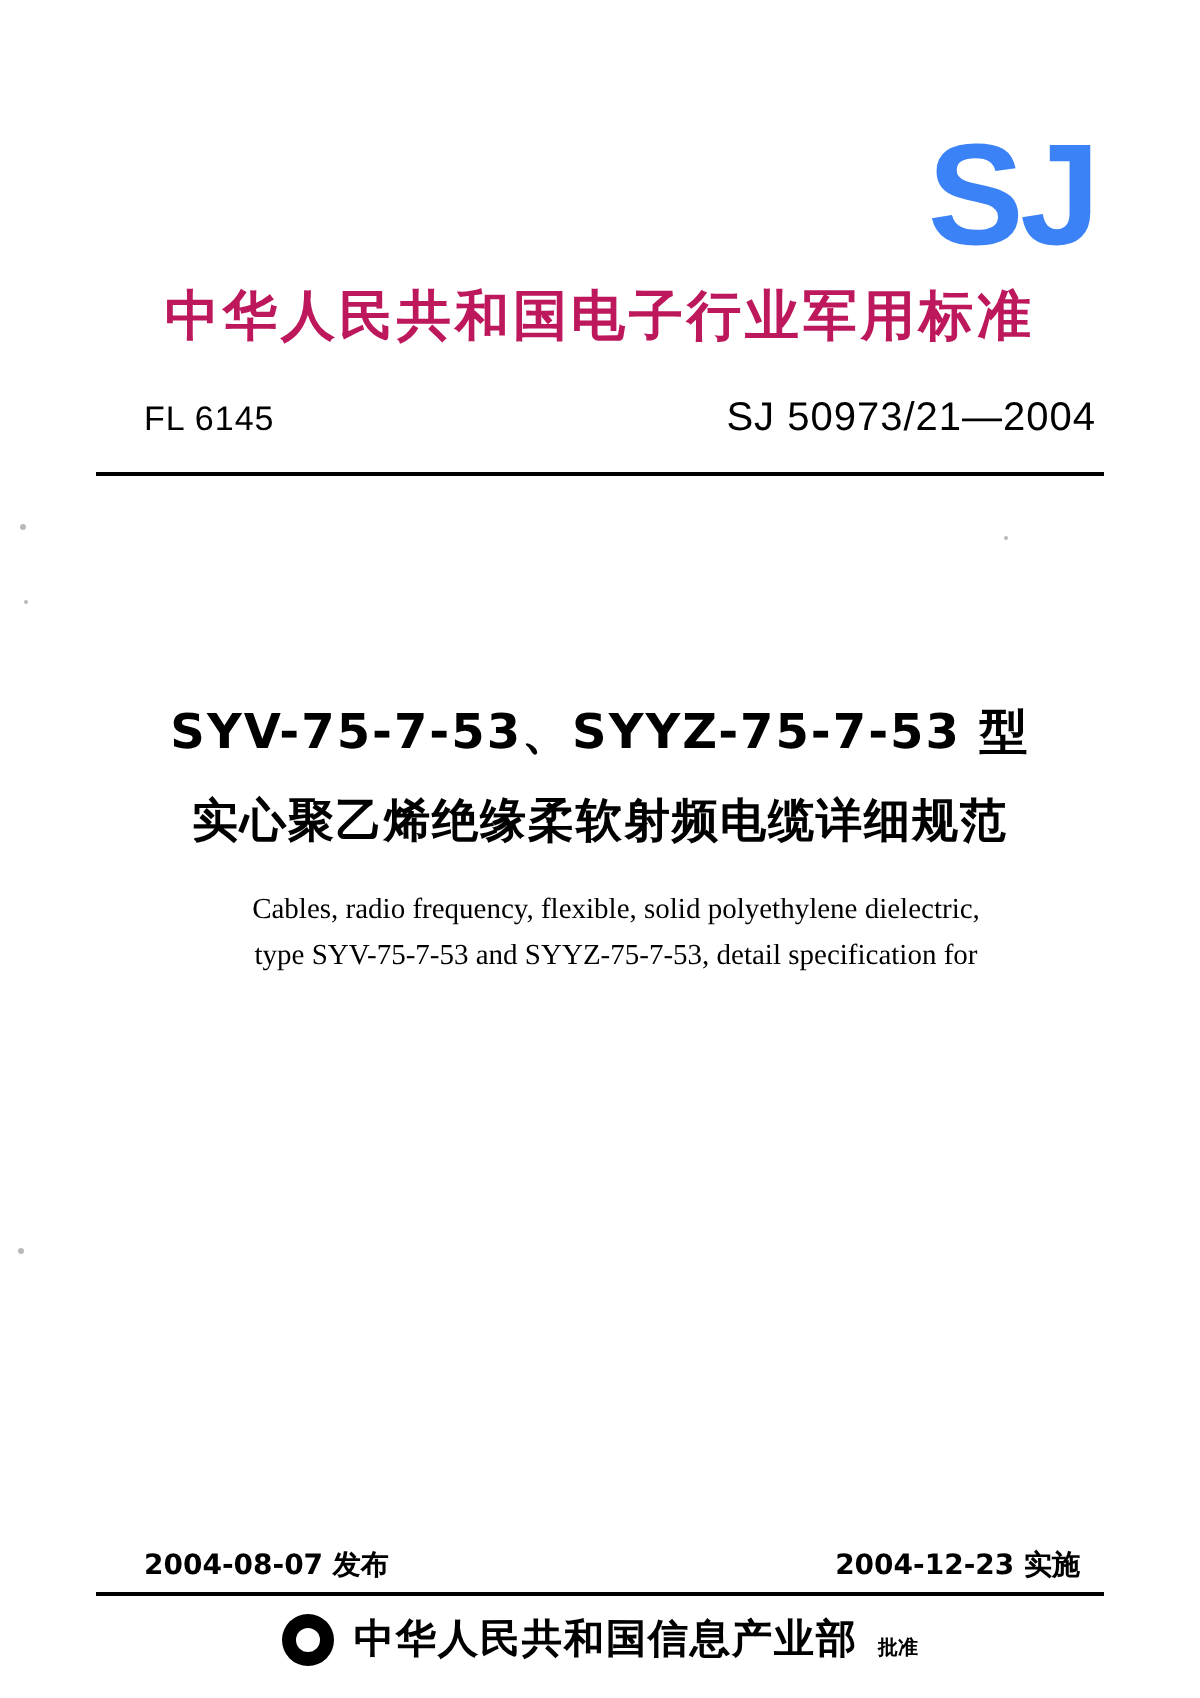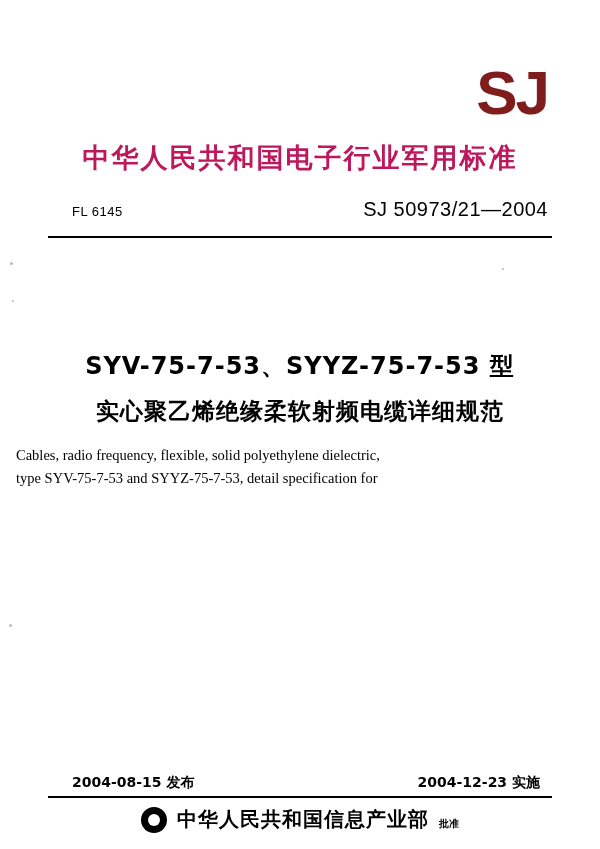--- a/index.html
+++ b/index.html
@@ -25,24 +25,24 @@
     background: #ffffff;
   }
 
   
   .sj-logo {
     position: absolute;
     right: 52px;
     top: 62px;
     font-family: "Liberation Sans", sans-serif;
     font-weight: bold;
-    font-size: 62px;
+    font-size: 72px;
     letter-spacing: -2px;
     line-height: 1;
-    color: #7f1d1d;
+    color: #3b82f6;
   }
 
   
   .std-title {
     position: absolute;
     left: 0;
     right: 0;
     top: 140px;
     text-align: center;
     font-family: "DejaVu Sans", sans-serif;
@@ -59,21 +59,21 @@
     right: 52px;
     top: 198px;
     display: flex;
     justify-content: space-between;
     align-items: baseline;
     font-family: "Liberation Sans", sans-serif;
     font-size: 15px;
     letter-spacing: 0.5px;
   }
   .code-row .fl {
-    font-size: 13px;
+    font-size: 17px;
   }
   .code-row .num {
     font-size: 20px;
   }
 
   
   .rule-top {
     position: absolute;
     left: 48px;
     right: 48px;
@@ -106,20 +106,21 @@
     margin-top: 10px;
     white-space: nowrap;
   }
 
   
   .doc-subtitle {
     position: absolute;
     left: 16px;
     right: 0;
     top: 444px;
+    text-align: center;
     font-family: "Liberation Serif", serif;
     font-size: 14.5px;
     line-height: 1.6;
     color: #000000;
   }
 
   
   .dates-row {
     position: absolute;
     left: 72px;
@@ -217,21 +218,21 @@
     <div class="line1">SYV-75-7-53、SYYZ-75-7-53 型</div>
     <div class="line2">实心聚乙烯绝缘柔软射频电缆详细规范</div>
   </div>
 
   <div class="doc-subtitle">
     <div>Cables, radio frequency, flexible, solid polyethylene dielectric,</div>
     <div>type SYV-75-7-53 and SYYZ-75-7-53, detail specification for</div>
   </div>
 
   <div class="dates-row">
-    <span>2004-08-15 发布</span>
+    <span>2004-08-07 发布</span>
     <span>2004-12-23 实施</span>
   </div>
 
   <div class="rule-bottom"></div>
 
   <div class="issuer">
     <span class="emblem"></span>
     <span>中华人民共和国信息产业部</span>
     <span class="approve">批准</span>
   </div>

